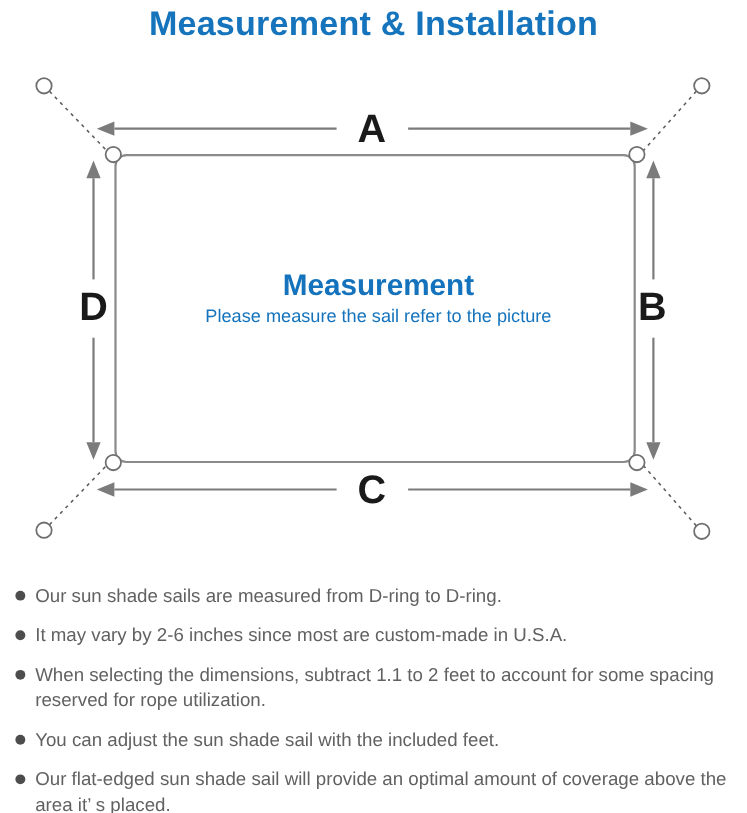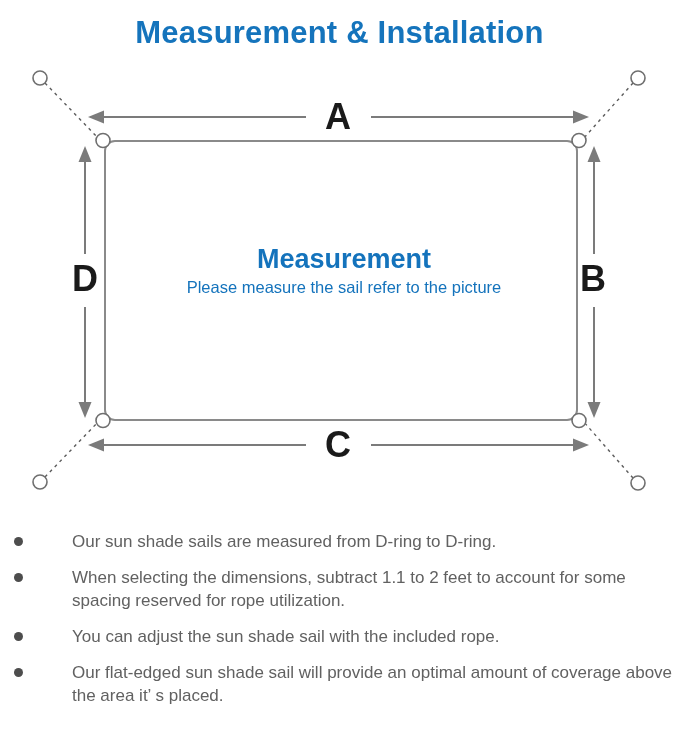--- a/index.html
+++ b/index.html
@@ -5,21 +5,21 @@
   html,body { margin:0; padding:0; background:#ffffff; }
   .page {
     position:relative;
     width:679px; height:739px;
     background:#ffffff;
     font-family:"Liberation Sans", sans-serif;
     overflow:hidden;
   }
   .title {
     margin:0; height:60px; box-sizing:border-box;
-    padding-top:12px;
+    padding-top:1px;
     text-align:center;
     font-size:31px; line-height:42px; font-weight:bold;
     color:#1574bc;
     letter-spacing:0.2px;
   }
   svg.diagram { display:block; }
   svg.diagram text { font-family:"Liberation Sans", sans-serif; }
   .side-label { font-size:36px; font-weight:bold; fill:#1a1a1a; }
   .center-title { font-size:27px; font-weight:bold; fill:#1473bc; }
   .center-sub { font-size:16.5px; fill:#1473bc; }
@@ -29,21 +29,20 @@
     margin:10px 0 0 0;
     padding:0 6px 0 12px;
   }
   .note {
     display:flex;
     align-items:flex-start;
     margin-bottom:13px;
     color:#616161;
     font-size:17px;
     line-height:23px;
-    gap:40px;
   }
   .dot {
     flex:0 0 auto;
     width:9px; height:9px;
     border-radius:50%;
     background:#4d4d4d;
     margin:7px 9px 0 2px;
   }
 </style>
 </head>
@@ -112,25 +111,29 @@
     <text class="center-sub" x="344" y="233" text-anchor="middle">Please measure the sail refer to the picture</text>
   </svg>
 
   <ul class="notes">
     <li class="note">
       <span class="dot"></span>
       <span class="note-text">Our sun shade sails are measured from D-ring to D-ring.</span>
     </li>
     <li class="note">
       <span class="dot"></span>
+      <span class="note-text">It may vary by 2-6 inches since most are custom-made in U.S.A.</span>
+    </li>
+    <li class="note">
+      <span class="dot"></span>
       <span class="note-text">When selecting the dimensions, subtract 1.1 to 2 feet to account for some spacing reserved for rope utilization.</span>
     </li>
     <li class="note">
       <span class="dot"></span>
-      <span class="note-text">You can adjust the sun shade sail with the included rope.</span>
+      <span class="note-text">You can adjust the sun shade sail with the included feet.</span>
     </li>
     <li class="note">
       <span class="dot"></span>
       <span class="note-text">Our flat-edged sun shade sail will provide an optimal amount of coverage above the area it’ s placed.</span>
     </li>
   </ul>
 
 </div>
 
 </body></html>

